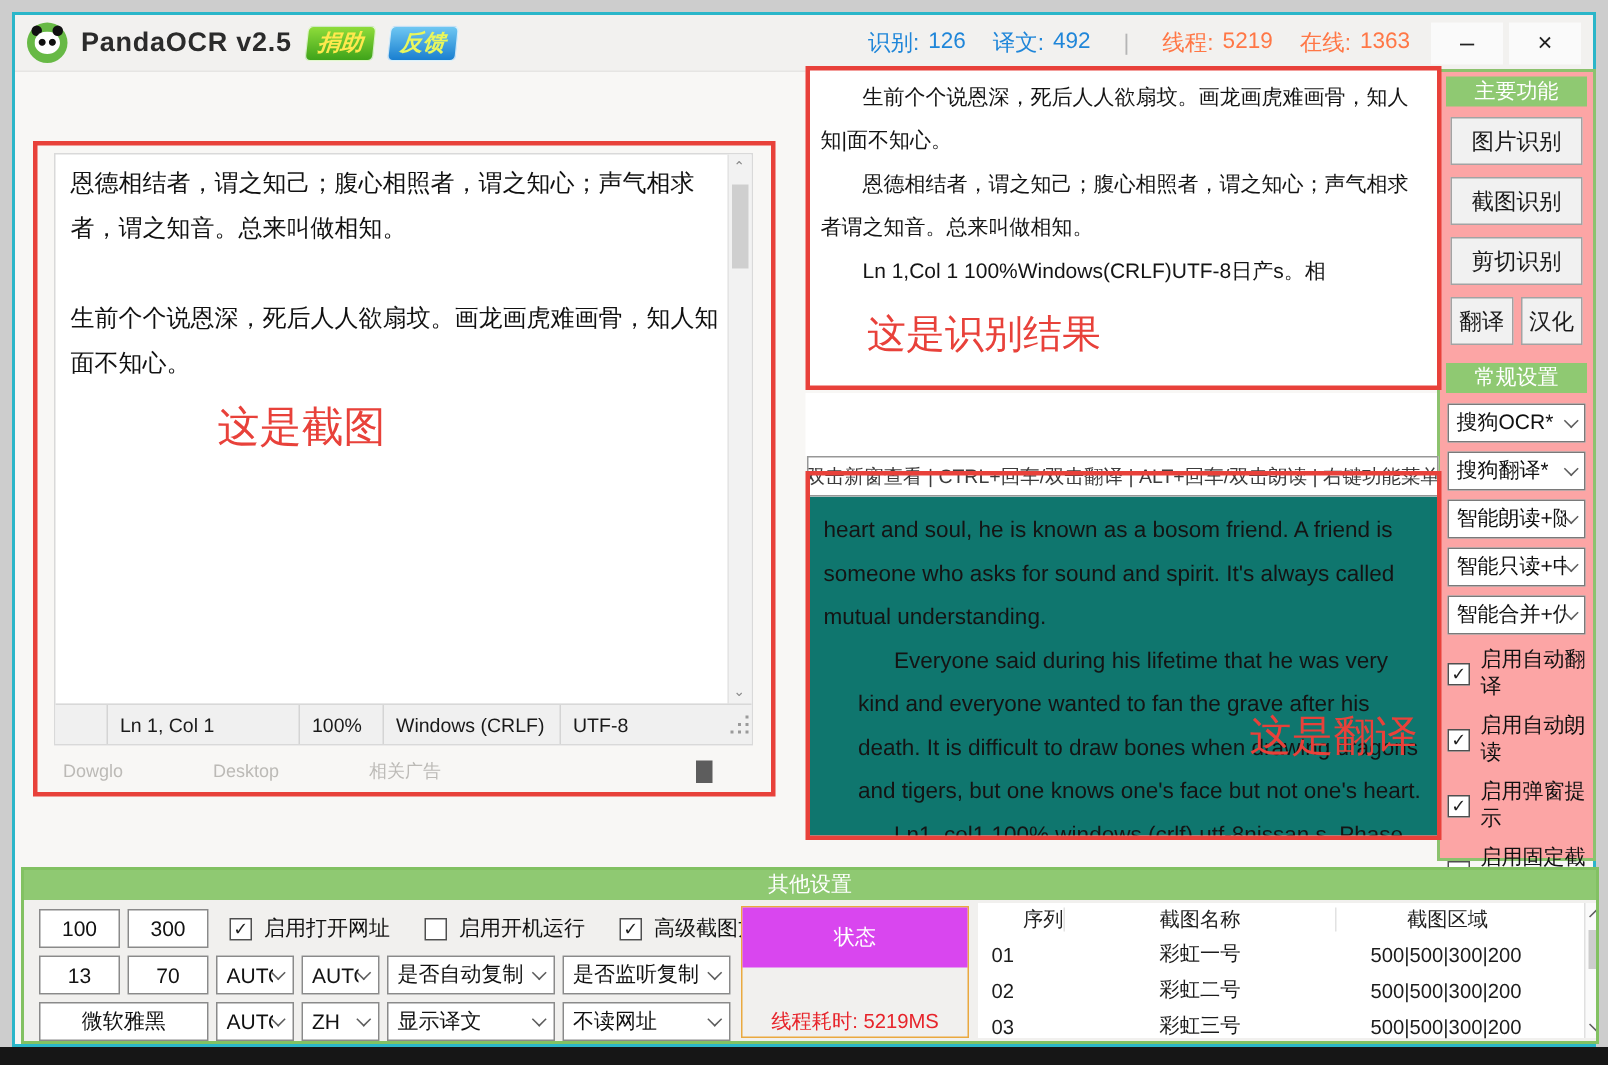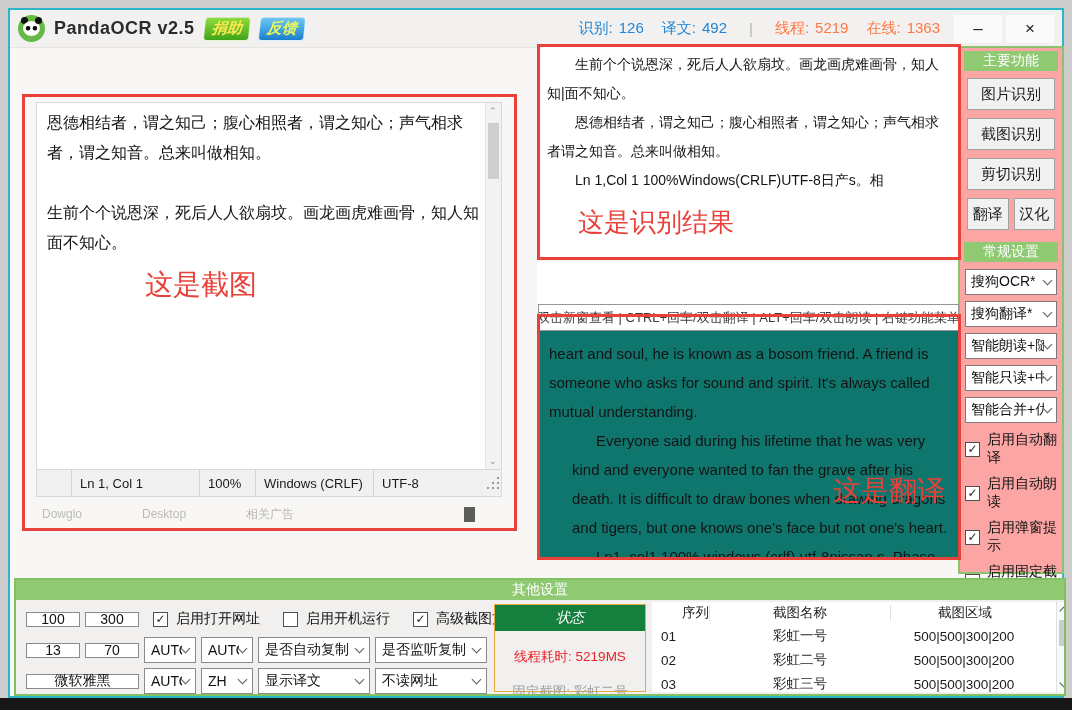--- a/index.html
+++ b/index.html
@@ -100,34 +100,34 @@
            align-items:center;justify-content:center;font-size:15px;color:#1a1a1a;}
 
   
   .bottom{position:absolute;left:4px;top:568px;width:1052px;height:118px;border:2px solid #82c162;
           background:#f1f0ee;box-sizing:border-box;z-index:4;}
   .bottom .bheader{height:20px;background:#8fc972;color:#fff;font-size:14px;display:flex;align-items:center;justify-content:center;}
   .bcontent{position:relative;height:94px;overflow:hidden;}
   .brow{display:flex;align-items:center;margin-left:10px;height:26px;gap:5px;}
   .brow.r1{margin-top:6px;}
   .brow.r2,.brow.r3{margin-top:5px;}
-  .tinput{width:54px;height:15px;background:#fff;border:1px solid #8a8a8a;box-sizing:border-box;
+  .tinput{width:54px;height:26px;background:#fff;border:1px solid #8a8a8a;box-sizing:border-box;
           display:flex;align-items:center;justify-content:center;font-size:14px;color:#111;}
   .tinput.wide{width:113px;}
   .bdd{height:26px;background:#fff;border:1px solid #8a8a8a;box-sizing:border-box;display:flex;align-items:center;
        justify-content:space-between;padding:0 6px;font-size:14px;color:#111;}
   .bdd .lbl{white-space:nowrap;overflow:hidden;}
   .bdd.sm{width:52px;}
   .bdd.md{width:112px;}
   .bcb{display:flex;align-items:center;gap:8px;font-size:14px;color:#111;margin-left:9px;margin-right:9px;}
 
   .statusbox{position:absolute;left:478px;top:4px;width:152px;height:88px;border:1px solid #eaa93f;
              background:#f1f0ee;box-sizing:border-box;}
-  .statusbox .shead{height:26px;background:#15803d;color:#fff;font-size:14px;display:flex;align-items:center;justify-content:center;font-style:italic;}
-  .sline{font-size:13.5px;text-align:center;margin-top:17px;}
+  .statusbox .shead{height:40px;background:#d946ef;color:#fff;font-size:14px;display:flex;align-items:center;justify-content:center;}
+  .sline{font-size:13.5px;text-align:center;margin-top:27px;}
   .sline.thread{color:#e7242b;}
   .sline.fixed{color:#9e9e9e;}
 
   .shot-table{position:absolute;left:636px;top:2px;width:404px;height:90px;background:#fff;}
   .trow{display:flex;align-items:center;height:24px;font-size:13.5px;color:#1c1c1c;}
   .trow.head{height:22px;color:#222;}
   .tc1{width:58px;padding-left:9px;box-sizing:border-box;}
   .tc2{width:180px;text-align:center;}
   .tc3{width:148px;text-align:center;}
   .trow.head .tc1,.trow.head .tc2{border-right:1px solid #e2e2e2;height:16px;line-height:16px;}

